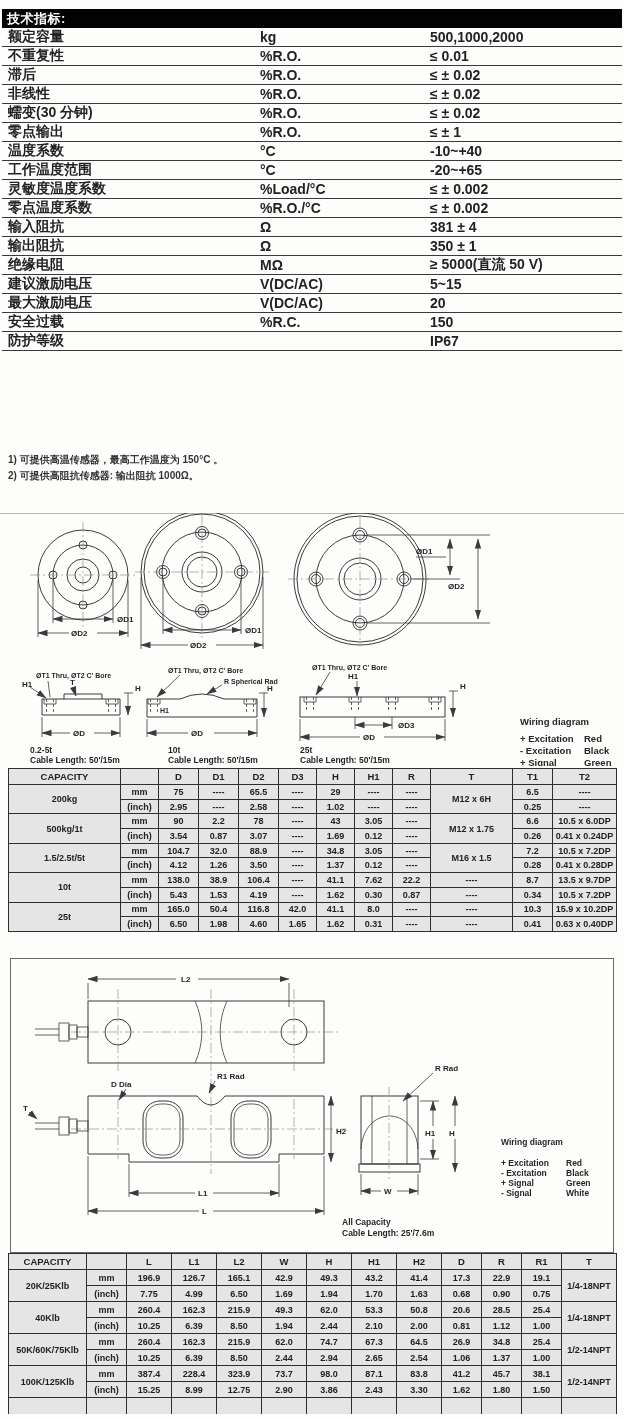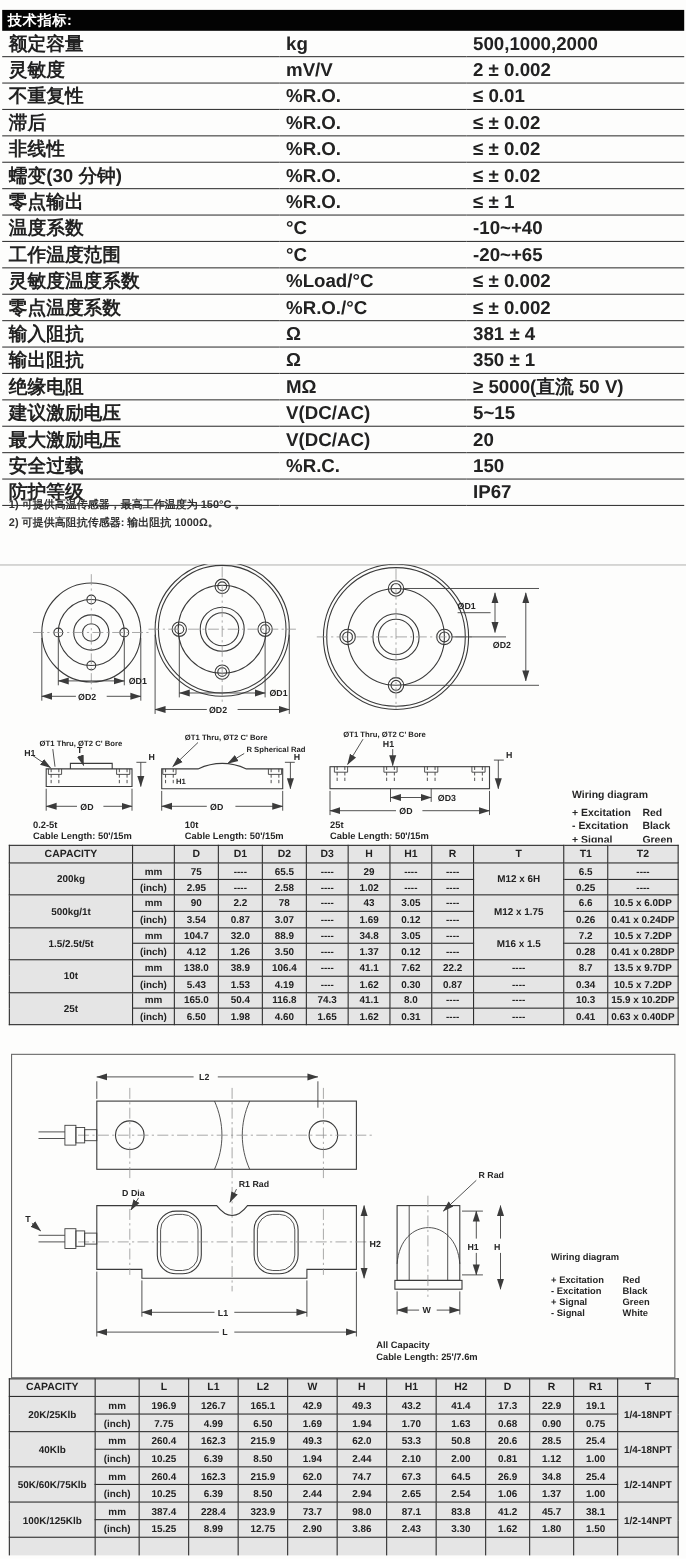--- a/index.html
+++ b/index.html
@@ -4,21 +4,21 @@
 <style>
   *{margin:0;padding:0;box-sizing:border-box}
   html,body{background:#ffffff}
   .page{position:relative;width:624px;height:1417px;background:#fdfdfc;overflow:hidden;
         font-family:"Liberation Sans","DejaVu Sans",sans-serif;color:#1c1c1c}
   
   .titlebar{position:absolute;top:9px;left:2px;right:2px;height:19px;background:#030303;
             color:#fff;font-weight:700;font-size:13px;line-height:19px;padding-left:5px;letter-spacing:.5px}
   
   table.spec{position:absolute;top:28px;left:2px;width:620px;border-collapse:collapse;table-layout:fixed}
-  table.spec td{border-bottom:1px solid #3a3a3a;height:15px;font-size:17px;font-weight:700;
+  table.spec td{border-bottom:1px solid #3a3a3a;height:15px;font-size:14px;font-weight:700;
                 color:#222;vertical-align:middle;padding:0 0 0 6px;white-space:nowrap;overflow:hidden}
   
   .footnotes{position:absolute;top:452px;left:8px;font-size:10px;font-weight:700;color:#333;line-height:16px}
   
   svg.dwg{position:absolute;left:0;display:block}
   #svg1{top:513px;width:624px;height:253px}
   .box2{position:absolute;top:958px;left:10px;width:604px;height:295px;border:1px solid #6a6a6a;background:#fdfdfc}
   #svg2{top:0;left:0;width:602px;height:293px}
   .ln{stroke:#3b3b3b;stroke-width:1;fill:none}
   .ln2{stroke:#3b3b3b;stroke-width:.8;fill:none}
@@ -59,25 +59,20 @@
         <col style="width:170px">
         <col style="width:198px">
       </colgroup>
     <tbody id="spec-body">
         <tr>
           <td>额定容量</td>
           <td>kg</td>
           <td>500,1000,2000</td>
         </tr>
         <tr>
-          <td>灵敏度</td>
-          <td>mV/V</td>
-          <td>2 ± 0.002</td>
-        </tr>
-        <tr>
           <td>不重复性</td>
           <td>%R.O.</td>
           <td>≤ 0.01</td>
         </tr>
         <tr>
           <td>滞后</td>
           <td>%R.O.</td>
           <td>≤ ± 0.02</td>
         </tr>
         <tr>
@@ -494,21 +489,21 @@
           <td>----</td>
           <td>0.34</td>
           <td>10.5 x 7.2DP</td>
         </tr>
         <tr>
           <td rowspan="2" class="cap">25t</td>
           <td>mm</td>
           <td>165.0</td>
           <td>50.4</td>
           <td>116.8</td>
-          <td>74.3</td>
+          <td>42.0</td>
           <td>41.1</td>
           <td>8.0</td>
           <td>----</td>
           <td>----</td>
           <td>10.3</td>
           <td>15.9 x 10.2DP</td>
         </tr>
         <tr>
           <td>(inch)</td>
           <td>6.50</td>

